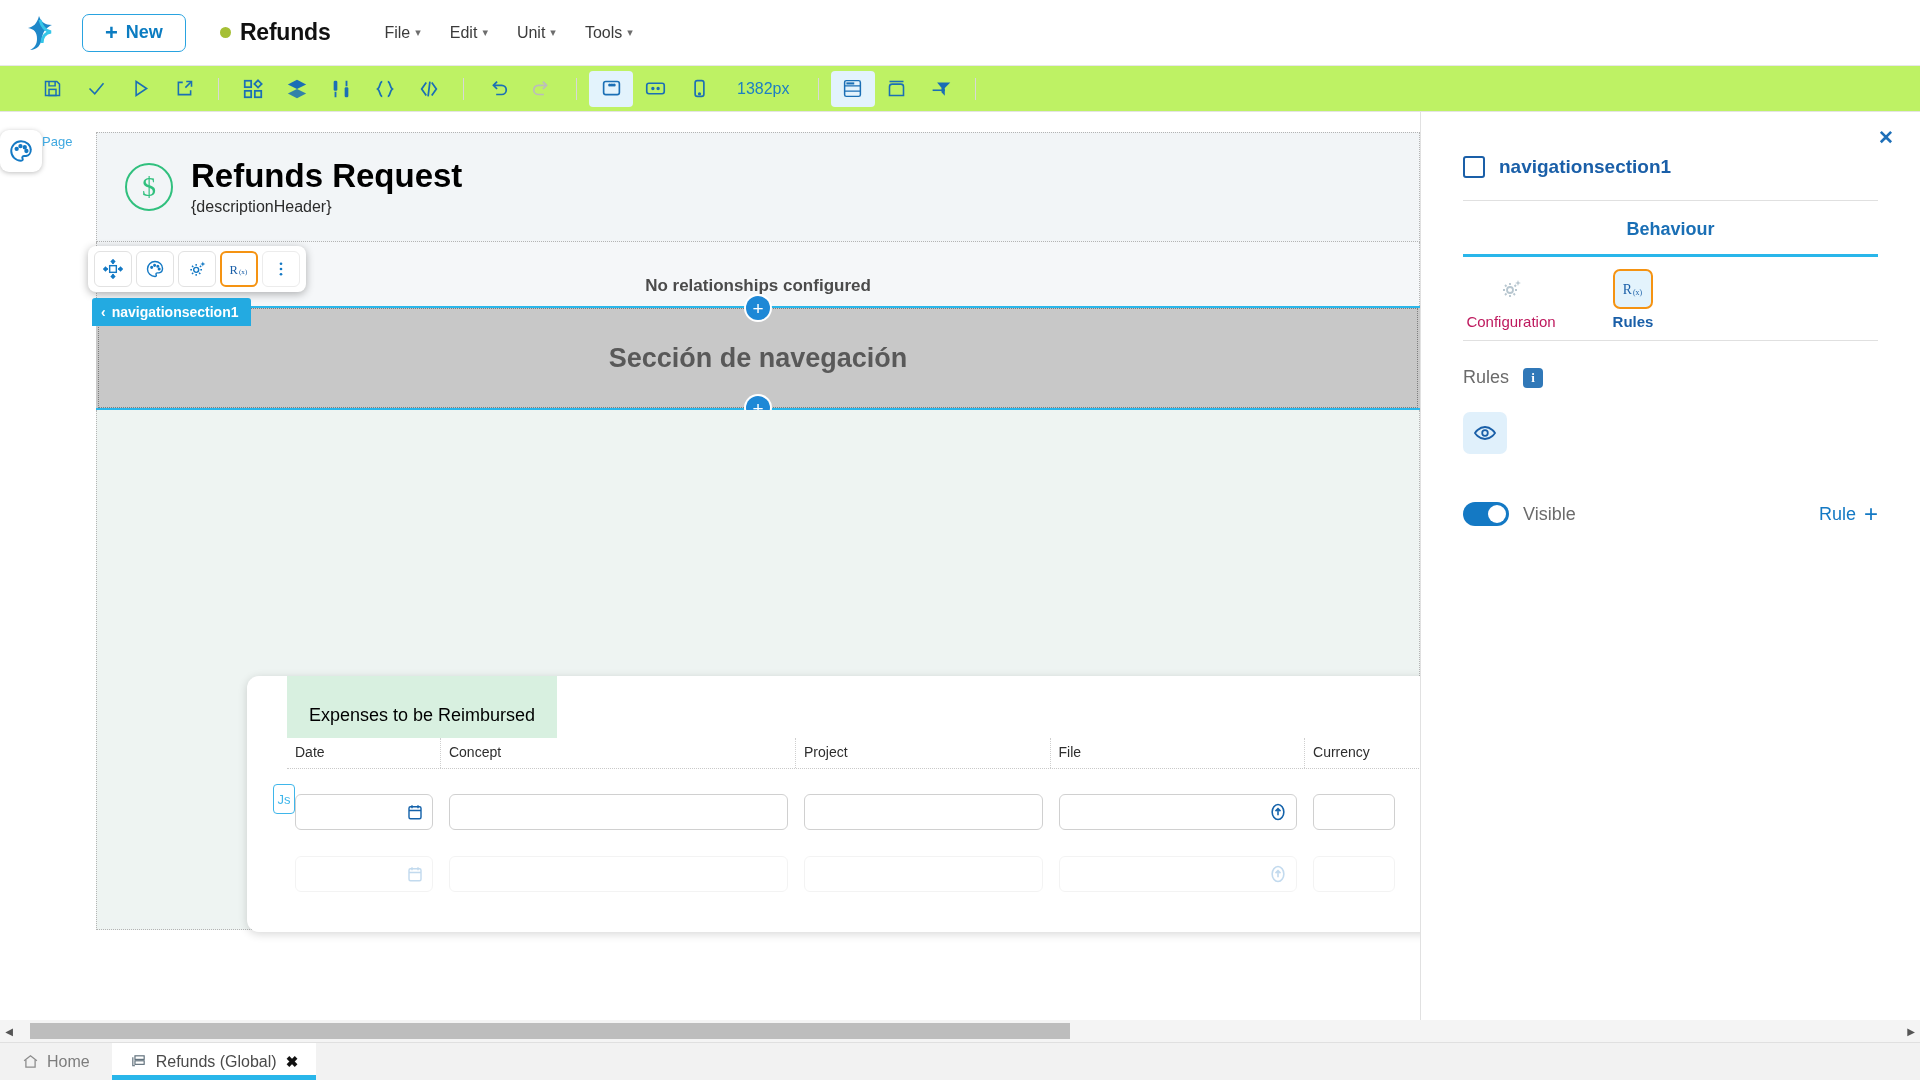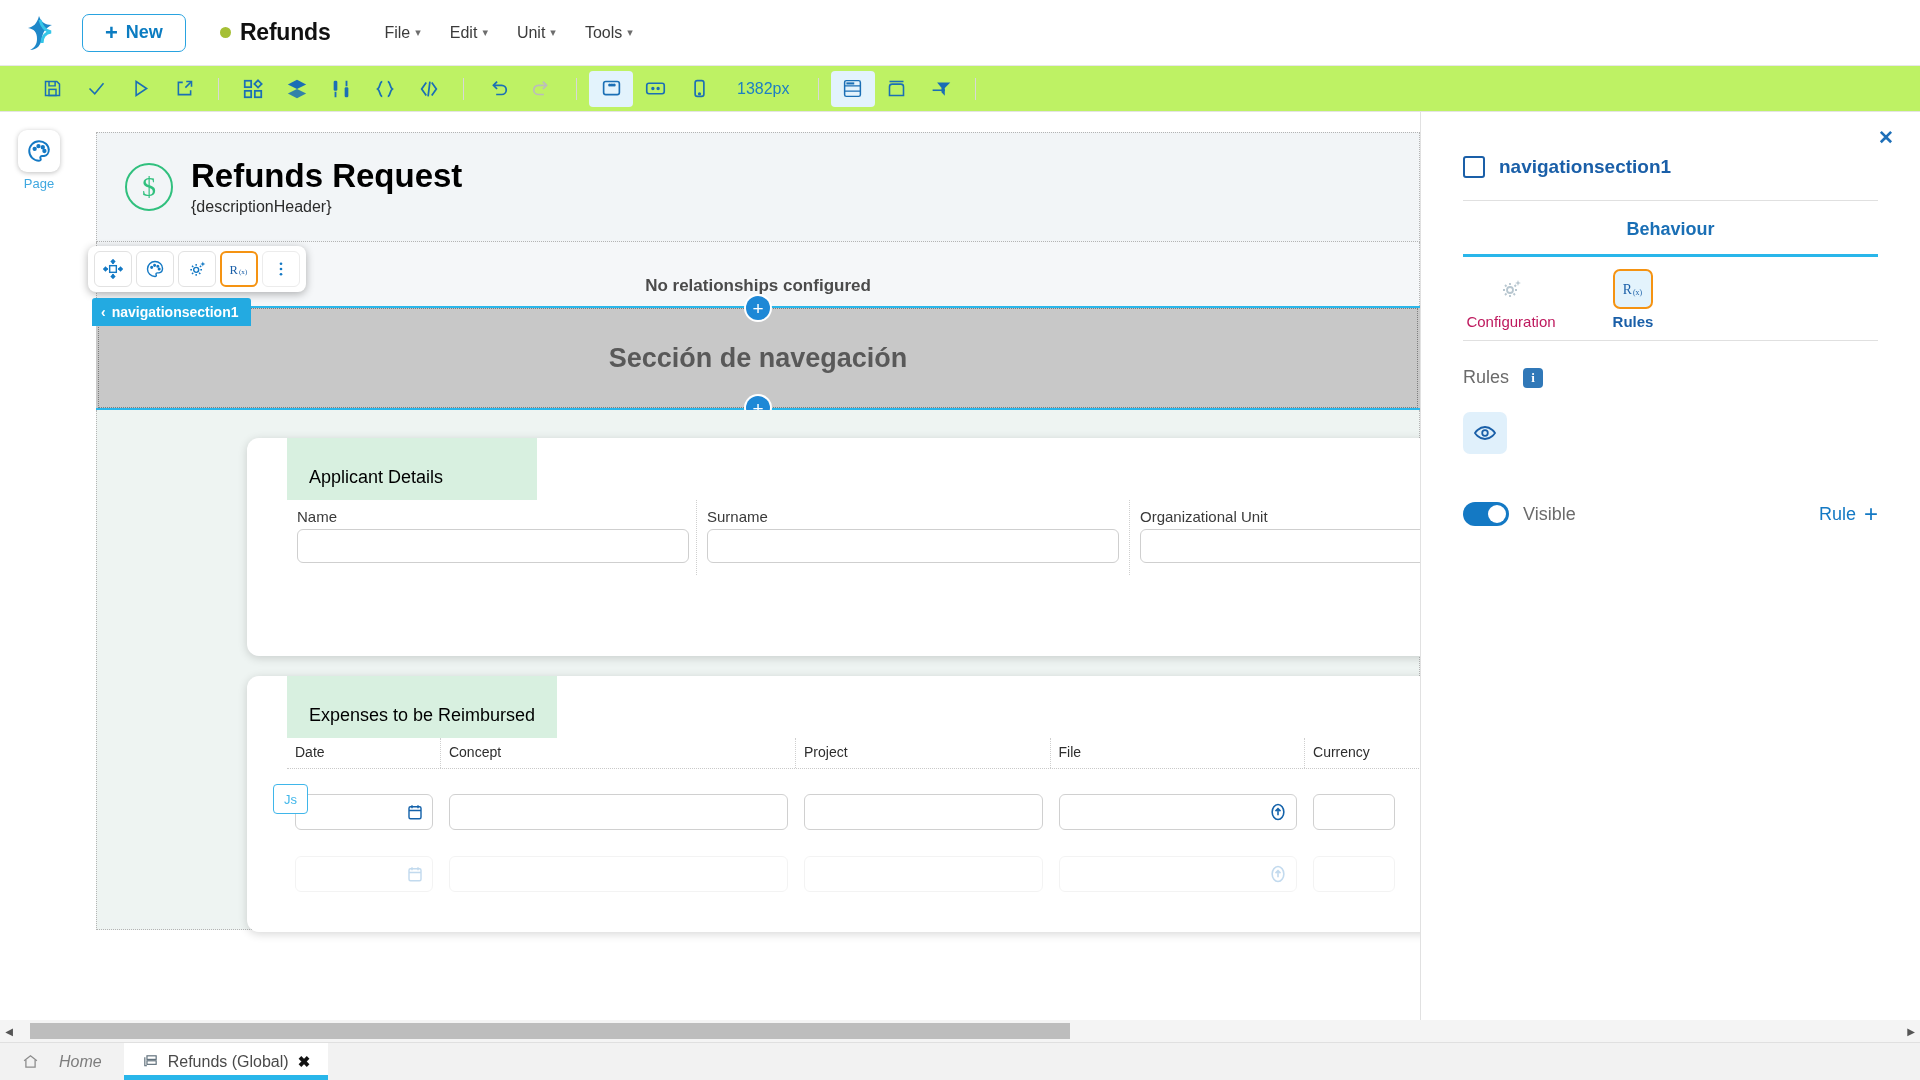--- a/index.html
+++ b/index.html
@@ -58,21 +58,21 @@
     cursor:pointer; border-radius:4px;
   }
   .tb-btn.active { background:#e3f3fc; }
   .tb-sep { width:1px; height:22px; background:#d8d8d8; margin:0 12px; }
   .zoomlabel { color:#1c7fc4; font-size:16px; padding:0 16px; cursor:pointer; }
 
   
   .leftrail {
     position:absolute; left:0; top:112px; width:78px; bottom:54px; background:#fff;
   }
-  .rail-item { margin-top:18px; display:flex; flex-direction:column; align-items:center; cursor:pointer; }
+  .rail-item { margin-top:18px; display:flex; flex-direction:row; cursor:pointer; }
   .rail-box {
     width:42px; height:42px; border-radius:9px; background:#fff;
     box-shadow:0 1px 5px rgba(0,0,0,.25);
     display:flex; align-items:center; justify-content:center;
   }
   .rail-label { font-size:13px; color:#3fa8e0; margin-top:4px; }
 
   
   .canvas {
     position:absolute; left:78px; top:112px; right:500px; bottom:54px;
@@ -156,21 +156,21 @@
   .th:last-child{border-right:none;}
   .tbl-row { position:absolute; display:flex; align-items:center; }
   .cell { padding:0 8px; }
   .cell-input {
     height:36px; border:1px solid #d0d0d0; border-radius:6px; background:#fff;
     display:flex; align-items:center; justify-content:flex-end; padding-right:8px;
   }
   .cell-input.faded { border-color:#e4e4e4; }
   .js-chip {
     position:absolute; left:-14px; top:-10px; z-index:5;
-    width:35px; height:30px; border:1.5px solid #3fb6ea; border-radius:4px;
+    width:22px; height:30px; border:1.5px solid #3fb6ea; border-radius:4px;
     background:#fff; color:#3fb6ea; font-size:13px;
     display:flex; align-items:center; justify-content:center;
   }
 
   
   .rpanel {
     position:absolute; right:0; top:112px; width:500px; bottom:54px;
     background:#fff; border-left:1px solid #e1e1e1; padding:0 42px;
   }
   .rp-close { position:absolute; right:26px; top:14px; font-size:19px; color:#1e6fb8; cursor:pointer; font-weight:bold; }
@@ -208,21 +208,21 @@
     position:absolute; left:0; right:0; bottom:38px; height:22px;
     background:#f4f4f4; display:flex; align-items:center;
   }
   .hs-arrow { width:18px; text-align:center; font-size:10px; color:#555; cursor:pointer; }
   .hs-track { flex:1; height:16px; position:relative; }
   .hs-thumb { position:absolute; left:12px; top:0; width:1040px; height:16px; background:#bdbdbd; cursor:pointer; }
   .bottombar {
     position:absolute; left:0; right:0; bottom:0; height:38px; background:#f2f2f2;
     display:flex; align-items:stretch; border-top:1px solid #e0e0e0;
   }
-  .bt-home { display:flex; align-items:center; gap:20px; padding:0 22px; color:#7d7d7d; font-size:16px; cursor:pointer;font-style:italic; }
+  .bt-home { display:flex; align-items:center; gap:8px; padding:0 22px; color:#7d7d7d; font-size:16px; cursor:pointer; }
   .bt-tab {
     display:flex; align-items:center; gap:9px; padding:0 18px; background:#fff;
     font-size:16px; color:#4a4a4a; position:relative; cursor:pointer; min-width:170px;
   }
   .bt-tab::after { content:""; position:absolute; left:0; right:0; bottom:0; height:5px; background:#29b6ea; }
   .bt-x { font-size:15px; color:#111; font-weight:bold; cursor:pointer; }
 </style>
 </head>
 <body>
 
@@ -423,37 +423,20 @@
     </div>
 
     <div class="nav-section">
       <div class="plus-node top">+</div>
       <div class="nav-text">Sección de navegación</div>
       <div class="plus-node bot">+</div>
     </div>
 
     <div class="body-area">
 
-      <div class="card" style="left:150px; top:28px; right:-40px; height:218px;">
-        <div class="card-badge">Applicant Details</div>
-        <div class="field-row" style="left:40px; top:62px; right:0;">
-          <div class="fld" style="width:410px;">
-            <div class="fld-label">Name</div>
-            <div class="fld-input" style="width:392px;"></div>
-          </div>
-          <div class="fld" style="width:438px;">
-            <div class="fld-label">Surname</div>
-            <div class="fld-input" style="width:412px;"></div>
-          </div>
-          <div class="fld" style="width:440px;">
-            <div class="fld-label">Organizational Unit</div>
-            <div class="fld-input" style="width:420px;"></div>
-          </div>
-        </div>
-      </div>
 
       <div class="card" style="left:150px; top:266px; right:-40px; height:256px;">
         <div class="card-badge">Expenses to be Reimbursed</div>
 
         <div class="tbl-head" style="left:40px; top:62px; right:0;">
           <div class="th" style="width:160px;">Date</div>
           <div class="th" style="width:370px;">Concept</div>
           <div class="th" style="width:265px;">Project</div>
           <div class="th" style="width:265px;">File</div>
           <div class="th" style="width:160px;">Currency</div>

